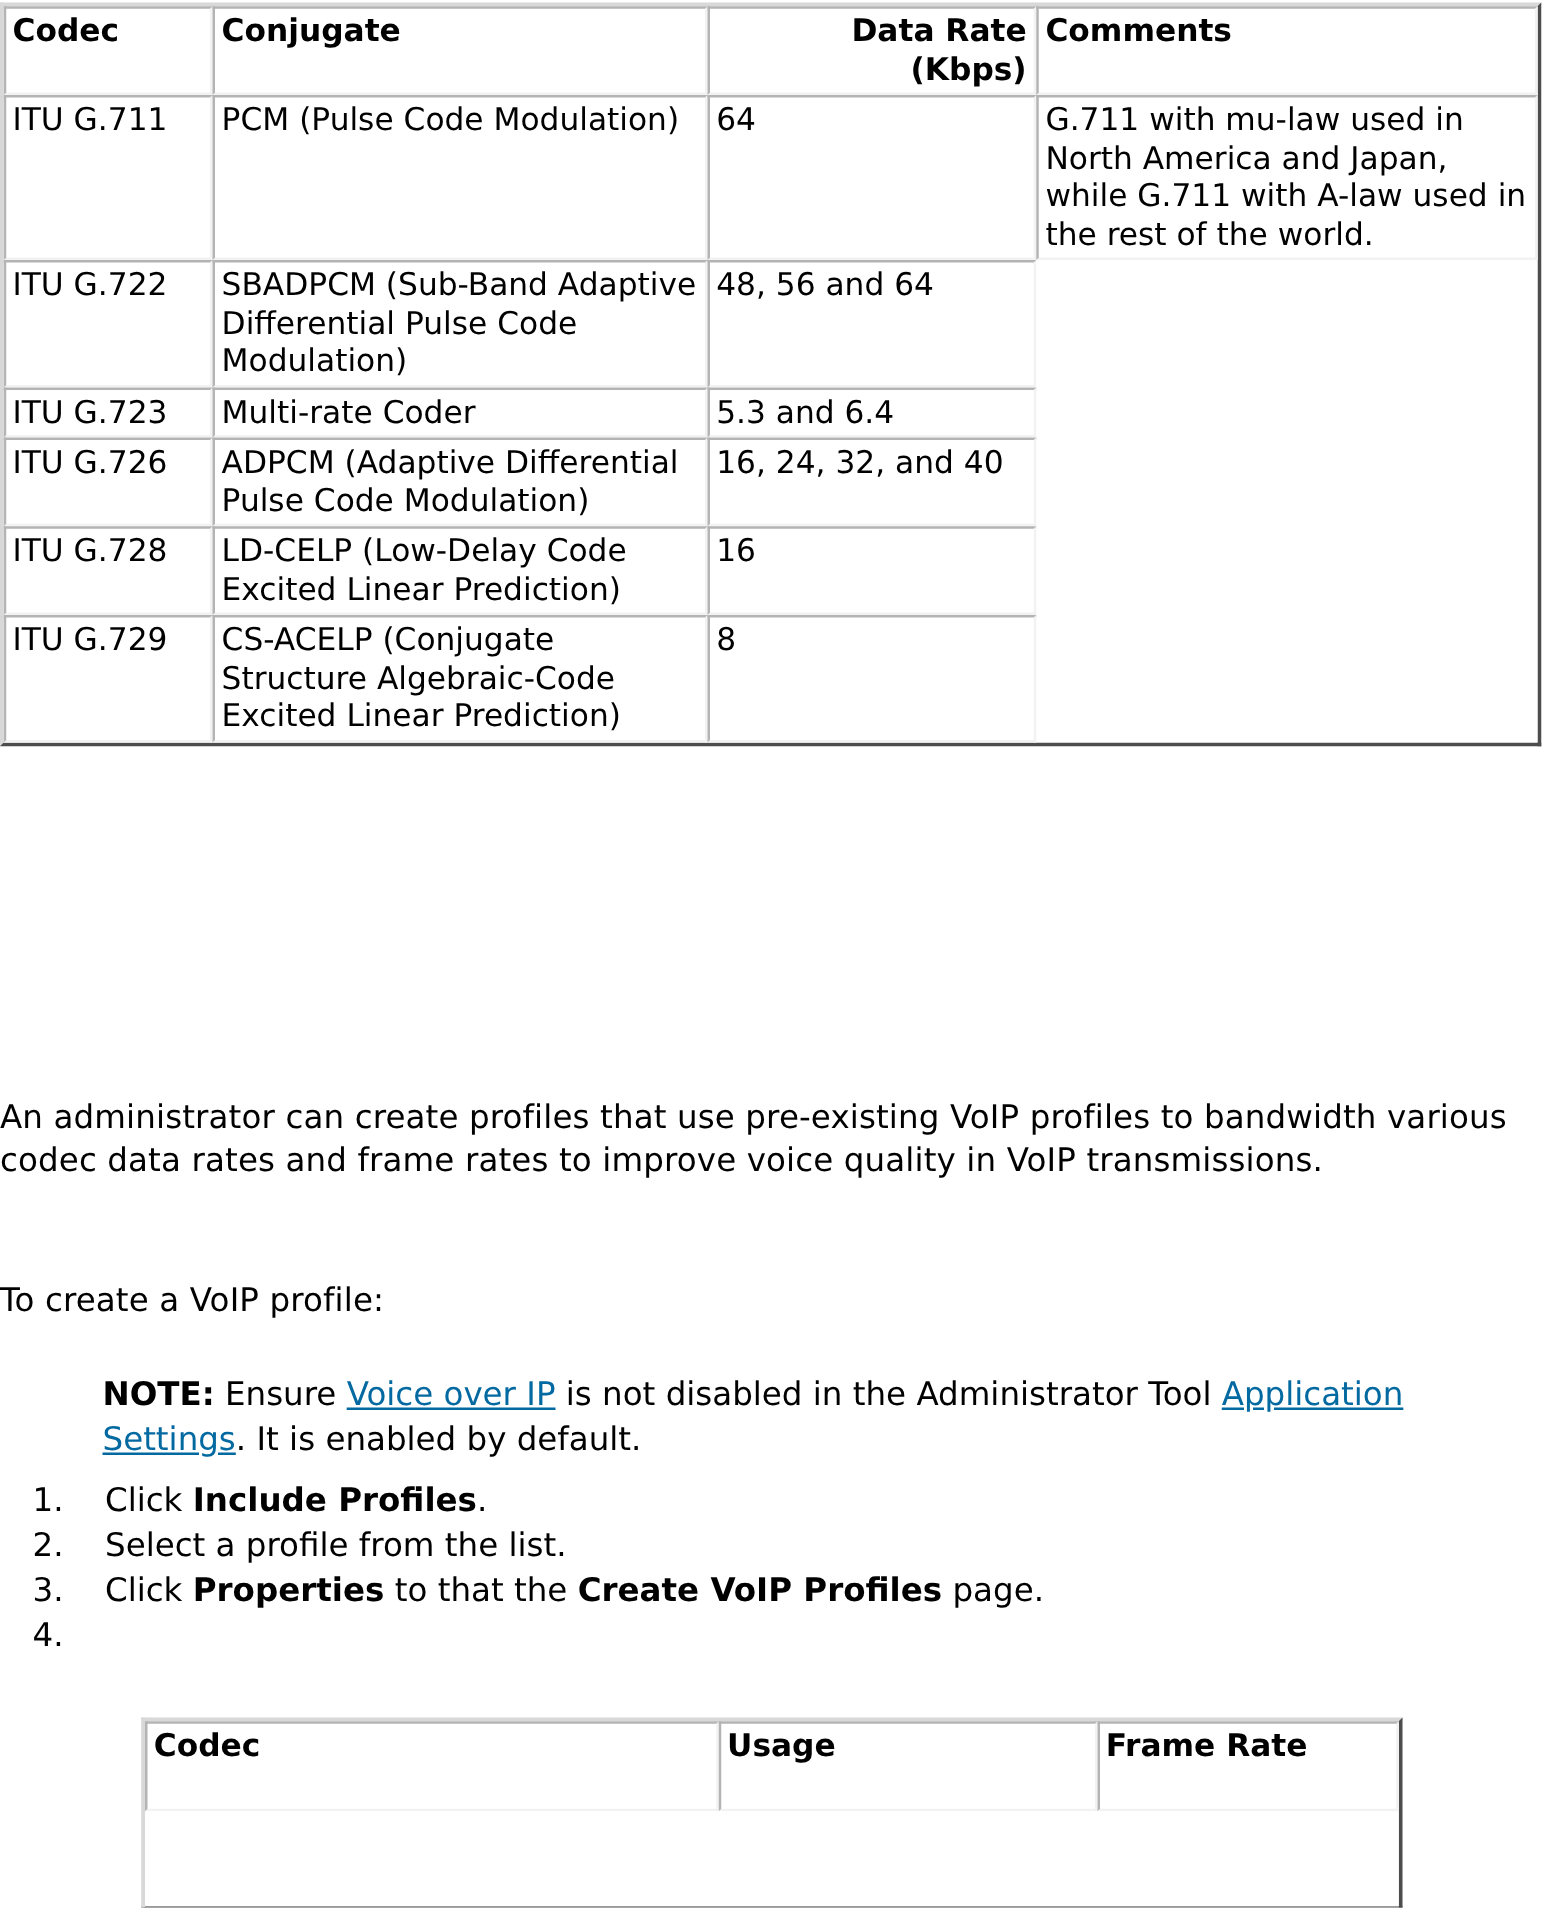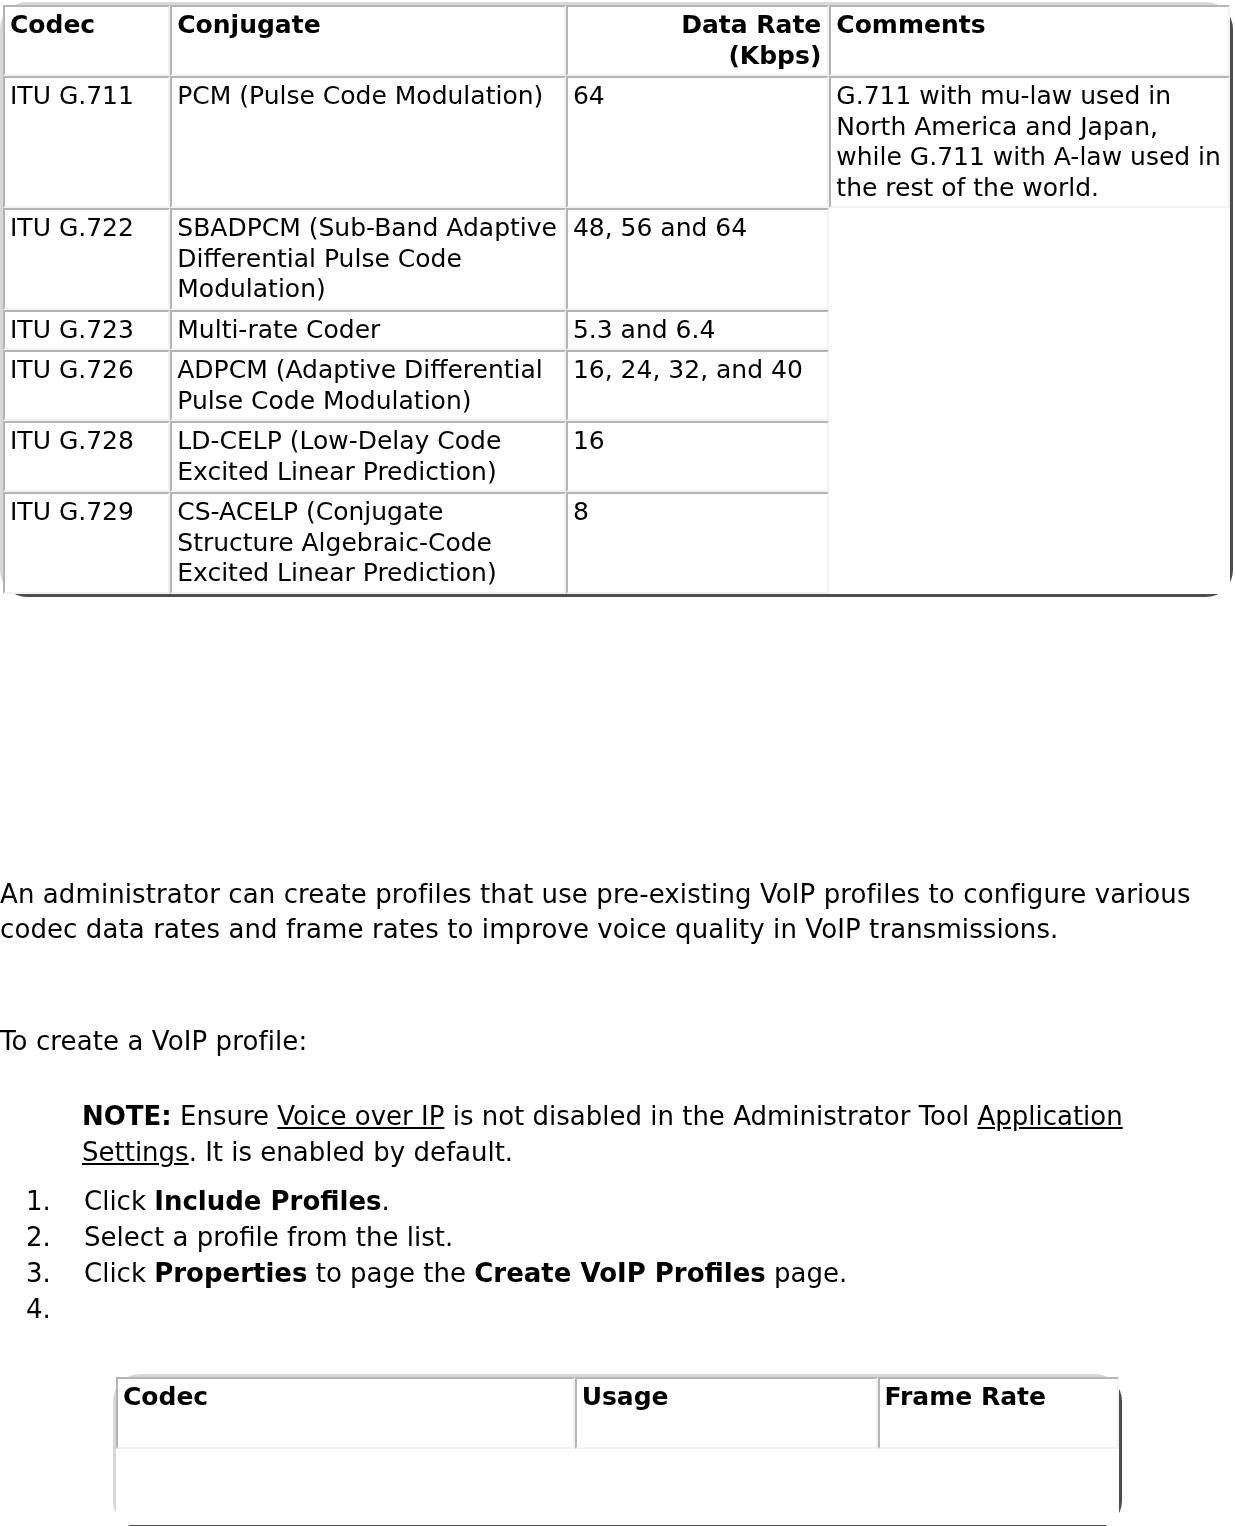--- a/index.html
+++ b/index.html
@@ -23,21 +23,20 @@
     box-sizing: border-box;
   }
 
   
   table.doc-table {
     border-collapse: separate;
     border-spacing: 0;
     background: #ffffff;
     font-size: 25px;
     line-height: 1.22;
-    border-radius: 27px;
   }
 
   table.doc-table > tbody > tr > td,
   table.doc-table > tbody > tr > th {
     border: 2px solid;
     border-color: #b4b4b4 #f2f2f2 #f2f2f2 #b4b4b4;
     padding: 3px 6px 3px 5px;
     vertical-align: top;
     text-align: left;
     font-weight: normal;
@@ -92,21 +91,21 @@
   #note-block {
     position: absolute;
     left: 82px;
     top: 1072px;
     width: 1110px;
     font-size: 26px;
     line-height: 36px;
   }
   #note-block .note-label { font-weight: bold; }
   .doc-link {
-    color: #000000;
+    color: #0369a1;
     text-decoration: underline;
     cursor: pointer;
   }
 
   
   #steps-list {
     position: absolute;
     left: 0px;
     top: 1183px;
     width: 1180px;
@@ -198,32 +197,32 @@
       </tr>
 
       <tr>
         <td>ITU G.729</td>
         <td>CS-ACELP (Conjugate Structure Algebraic-Code Excited Linear Prediction)</td>
         <td>8</td>
       </tr>
     </tbody>
   </table>
 
-  <p class="para" id="intro-paragraph">An administrator can create profiles that use pre-existing VoIP profiles to configure various codec data rates and frame rates to improve voice quality in VoIP transmissions.</p>
+  <p class="para" id="intro-paragraph">An administrator can create profiles that use pre-existing VoIP profiles to bandwidth various codec data rates and frame rates to improve voice quality in VoIP transmissions.</p>
 
   <p class="para" id="howto-lead">To create a VoIP profile:</p>
 
   <p id="note-block"><span class="note-label">NOTE:</span><span> Ensure </span><a class="doc-link">Voice over IP</a><span> is not disabled in the Administrator Tool </span><a class="doc-link">Application Settings</a><span>. It is enabled by default.</span></p>
 
   <ol id="steps-list">
     <li><span class="step-num">1.</span><span>Click </span><span class="b">Include Profiles</span><span></span><span class="b"></span><span>.</span></li>
 
     <li><span class="step-num">2.</span><span>Select a profile from the list.</span><span class="b"></span><span></span><span class="b"></span><span></span></li>
 
-    <li><span class="step-num">3.</span><span>Click </span><span class="b">Properties</span><span> to page the </span><span class="b">Create VoIP Profiles</span><span> page.</span></li>
+    <li><span class="step-num">3.</span><span>Click </span><span class="b">Properties</span><span> to that the </span><span class="b">Create VoIP Profiles</span><span> page.</span></li>
 
     <li><span class="step-num">4.</span><span class="b"></span><span></span><span class="b"></span><span></span></li>
   </ol>
 
   <table id="profiles-table" class="doc-table">
     <tbody>
       <tr>
         <th class="col-p-codec">Codec</th>
         <th class="col-p-usage">Usage</th>
         <th class="col-p-frame">Frame Rate</th>

